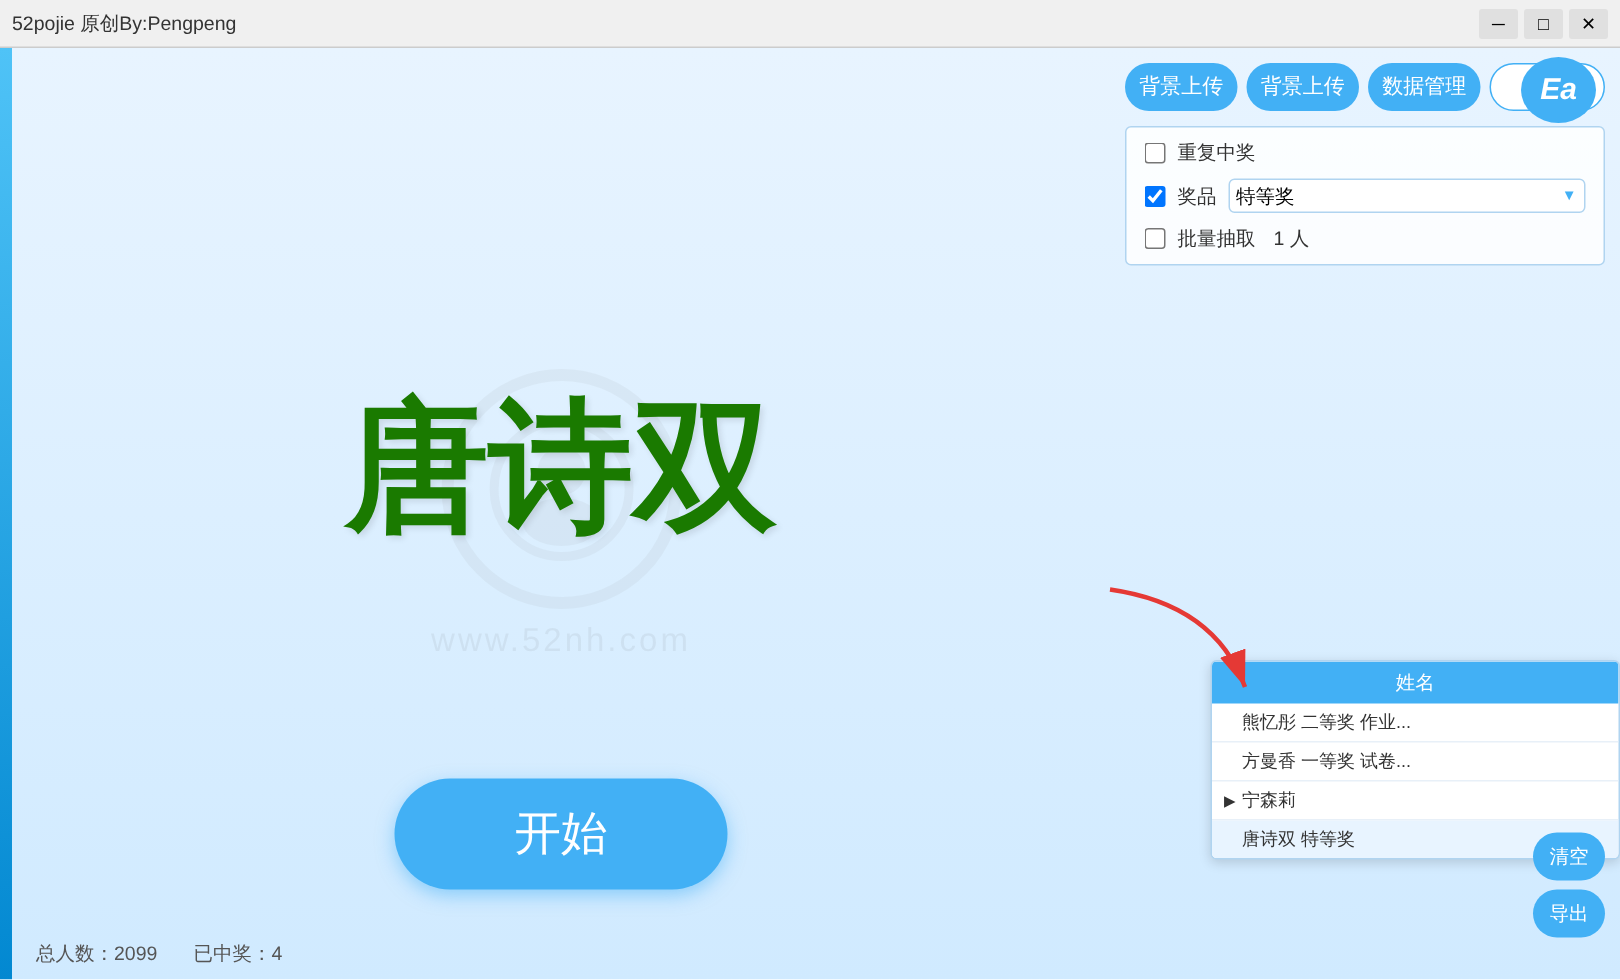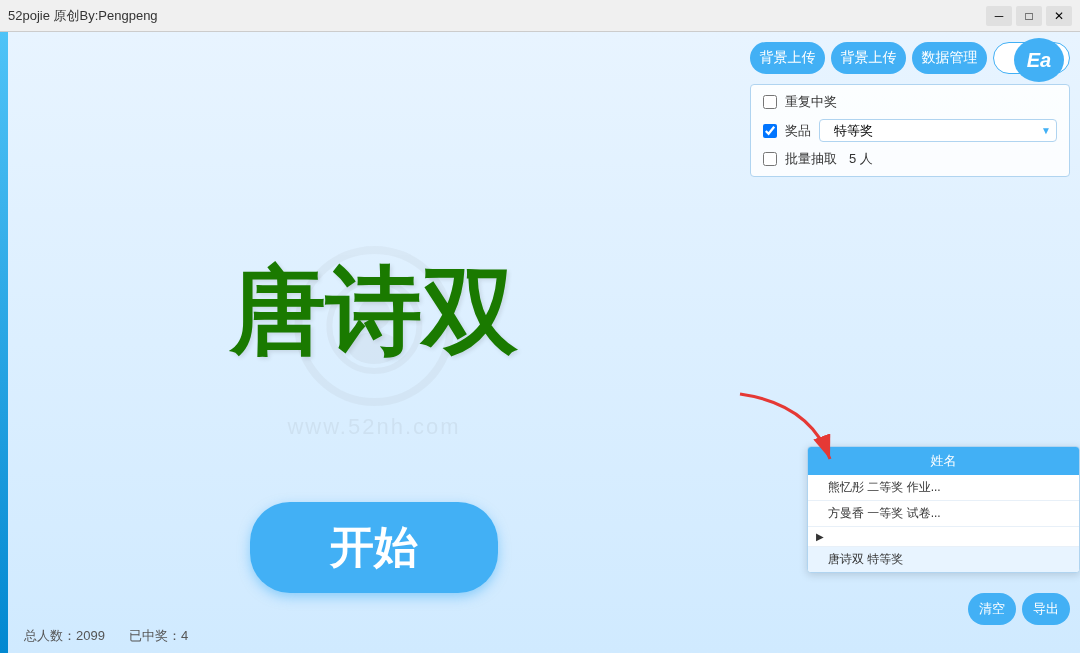--- a/index.html
+++ b/index.html
@@ -113,26 +113,25 @@
     .start-btn {
       position: absolute;
       bottom: 60px;
       left: 50%;
       transform: translateX(-50%);
       background: #42b0f5;
       color: #fff;
       border: none;
       border-radius: 40px;
       padding: 16px 80px;
-      font-size: 44px;
+      font-size: 31px;
       font-family: 'Microsoft YaHei', SimHei, sans-serif;
       cursor: pointer;
       box-shadow: 0 4px 12px rgba(66,176,245,0.5);
       z-index: 2;
-      font-weight: bold;
     }
 
     
     .bottom-bar {
       position: absolute;
       bottom: 8px;
       left: 16px;
       font-size: 13px;
       color: #555;
       display: flex;
@@ -192,21 +191,21 @@
     }
     .option-row input[type="checkbox"] {
       width: 14px;
       height: 14px;
       cursor: pointer;
     }
     .prize-select {
       flex: 1;
       border: 1px solid #b0d4f0;
       border-radius: 4px;
-      padding: 3px 14px;
+      padding: 3px 4px;
       font-size: 13px;
       font-family: 'Microsoft YaHei', SimHei, sans-serif;
       background: #fff;
       appearance: none;
       -webkit-appearance: none;
       cursor: pointer;
     }
     .select-wrapper {
       flex: 1;
       position: relative;
@@ -265,21 +264,21 @@
     .results-row .row-content {
       flex: 1;
     }
 
     
     .bottom-actions {
       position: absolute;
       right: 10px;
       bottom: 28px;
       display: flex;
-      flex-direction: row;
+      flex-direction: column;
       gap: 6px;
     }
     .action-btn {
       width: 48px;
       height: 32px;
       border: none;
       border-radius: 16px;
       background: #42b0f5;
       color: #fff;
       font-size: 13px;
@@ -375,21 +374,21 @@
             <option>一等奖</option>
             <option>二等奖</option>
             <option>三等奖</option>
           </select>
           <span class="select-arrow">▼</span>
         </div>
       </div>
       <div class="option-row">
         <input type="checkbox" style="">
         <label>批量抽取</label>
-        <span class="batch-count">5 人</span>
+        <span class="batch-count">1 人</span>
       </div>
     </div>
 
     <div style="position: absolute; right: 240px; bottom: 175px; z-index: 10; pointer-events: none;">
       <svg width="110" height="90" viewBox="0 0 110 90">
         <defs>
           <marker id="arrowhead" markerWidth="8" markerHeight="6" refX="8" refY="3" orient="auto">
             <polygon points="0 0, 8 3, 0 6" fill="#e53935"></polygon>
           </marker>
         </defs>
@@ -402,20 +401,21 @@
       <div class="results-row">
         <span class="arrow-marker"></span>
         <span class="row-content">熊忆彤  二等奖 作业...</span>
       </div>
       <div class="results-row">
         <span class="arrow-marker"></span>
         <span class="row-content">方曼香  一等奖 试卷...</span>
       </div>
       <div class="results-row">
         <span class="arrow-marker">▶</span>
+        <span class="row-content">宁森莉</span>
       </div>
       <div class="results-row highlighted">
         <span class="arrow-marker"></span>
         <span class="row-content">唐诗双  特等奖</span>
       </div>
     </div>
 
     <div class="bottom-actions">
       <button class="action-btn">清空</button>
       <button class="action-btn">导出</button>

